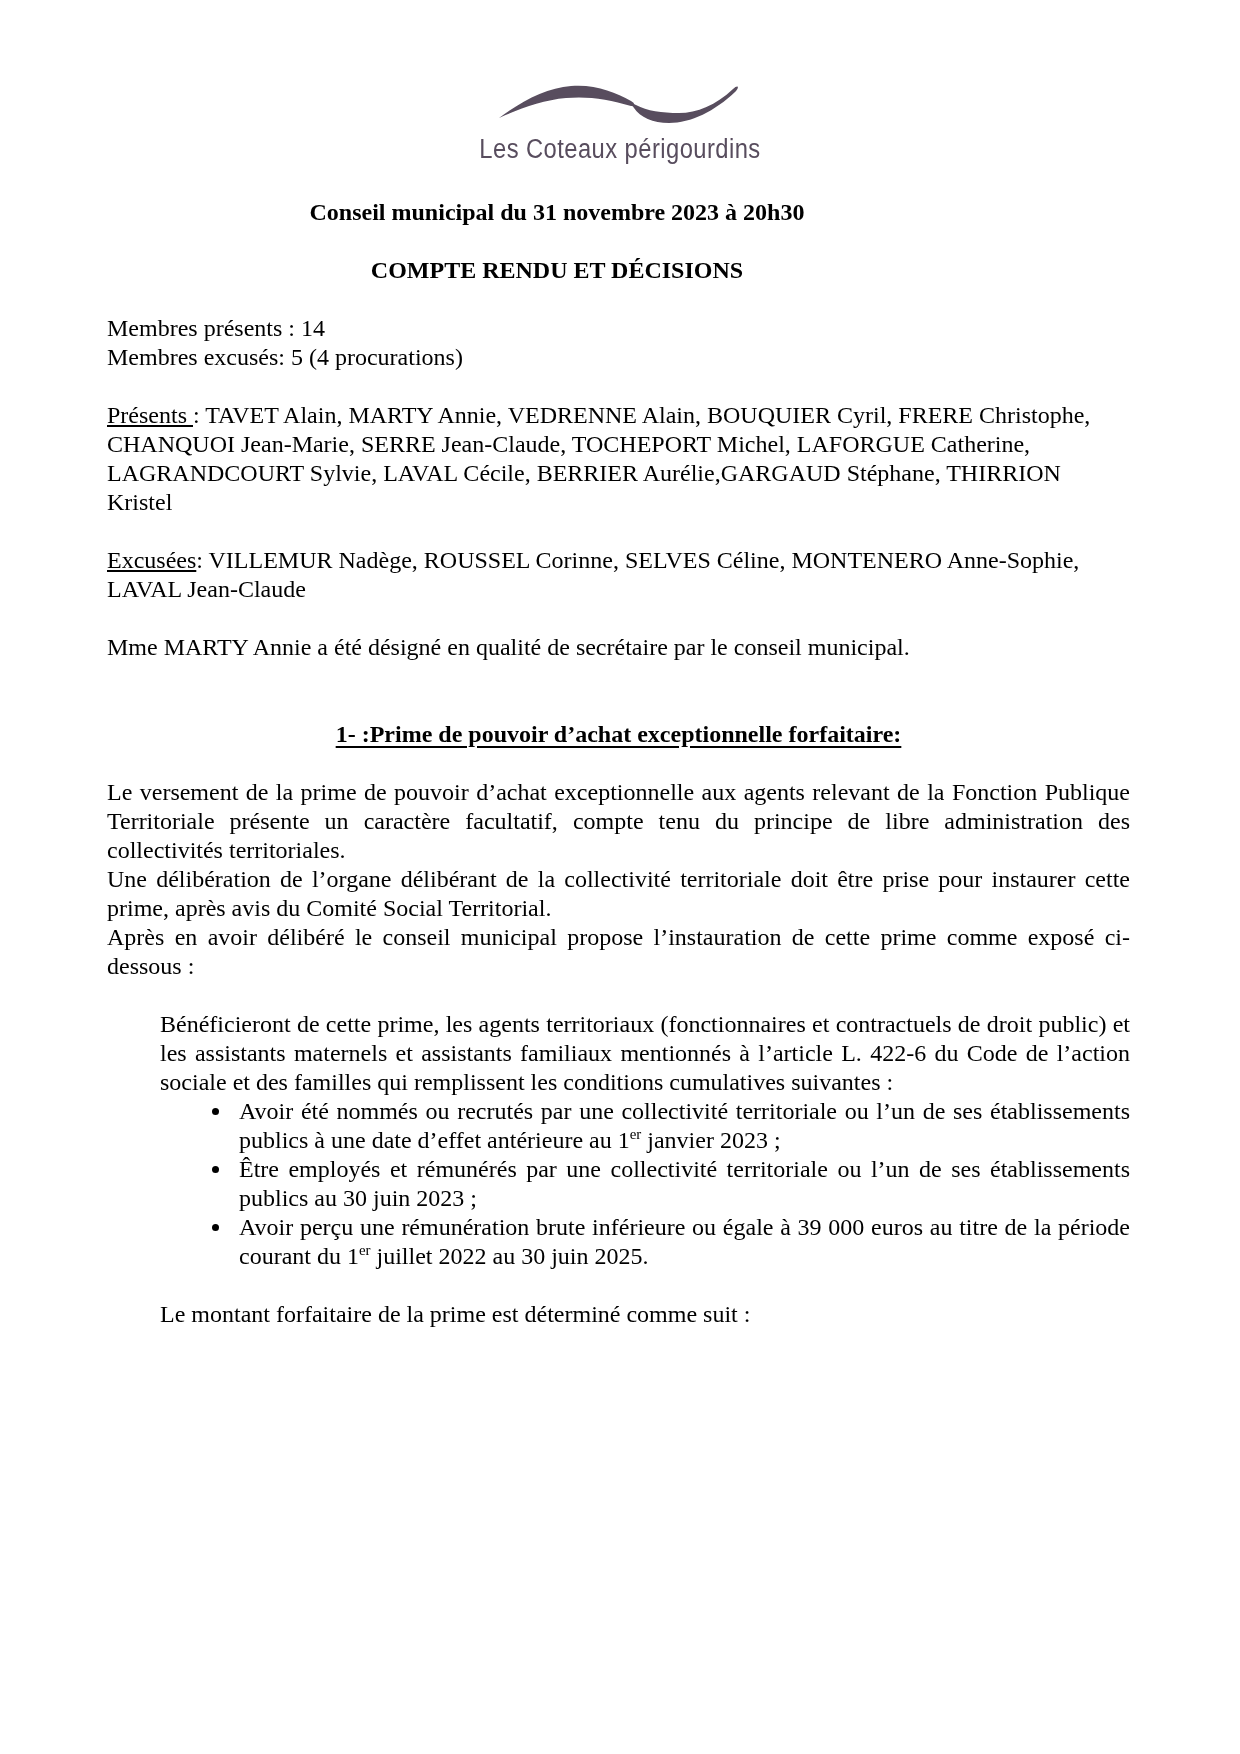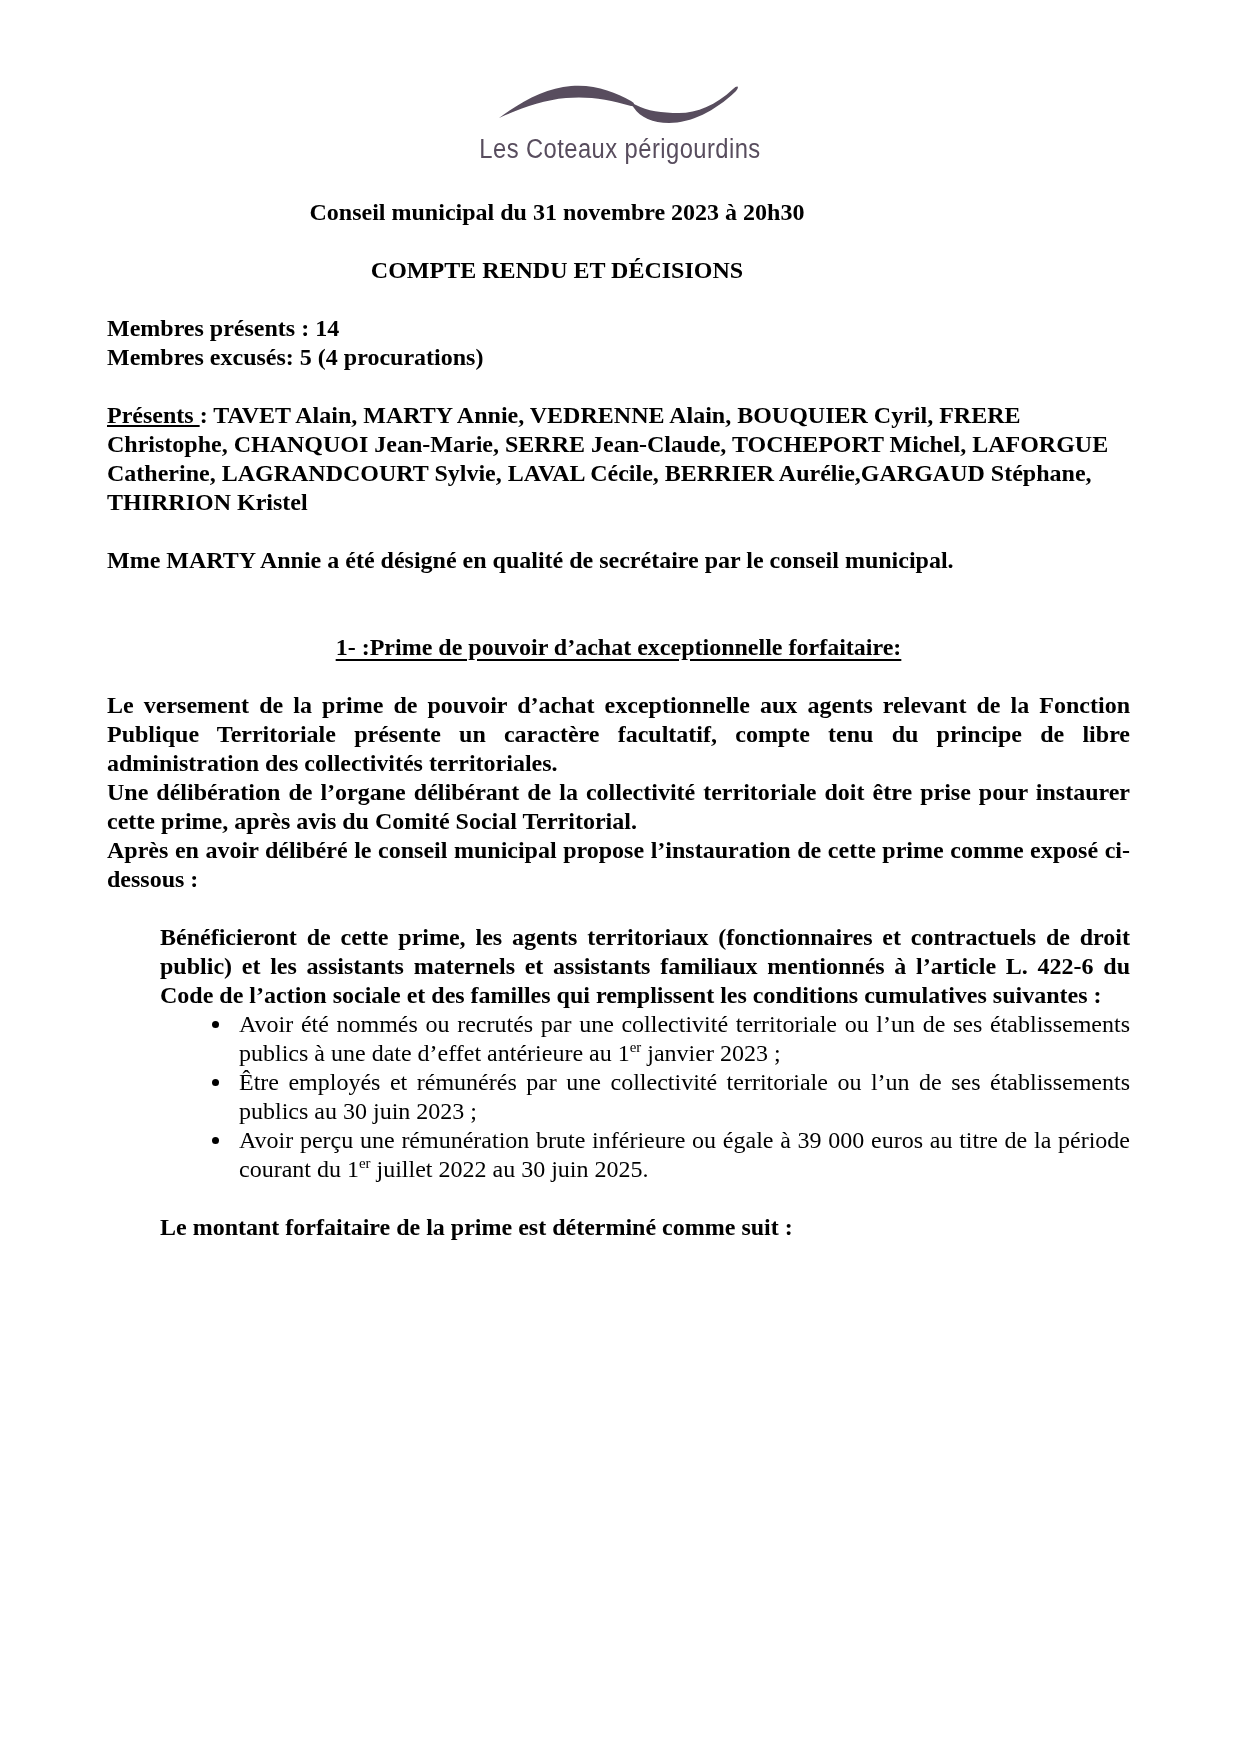--- a/index.html
+++ b/index.html
@@ -50,21 +50,21 @@
 
   
   .title-block {
     margin-top: 32px;
     width: 900px;
     text-align: center;
     font-weight: bold;
   }
   .subtitle { margin-top: 29px; }
 
-  .gap-1 { margin-top: 29px; font-weight: bold; }
+  .gap-1 { margin-top: 29px; }
   .gap-2 { margin-top: 58px; }
 
   .underline { text-decoration: underline; }
 
   .section-heading {
     font-weight: bold;
     text-decoration: underline;
     text-underline-offset: 4px;
     text-decoration-thickness: 2px;
     text-align: center;
@@ -109,20 +109,21 @@
       <p class="subtitle">COMPTE RENDU ET DÉCISIONS</p>
     </div>
 
     <div class="gap-1">
       <p>Membres présents : 14</p>
       <p>Membres excusés: 5 (4 procurations)</p>
     </div>
 
     <p class="gap-1"><span class="underline">Présents </span><span>:  TAVET Alain, MARTY Annie,  VEDRENNE Alain,  BOUQUIER Cyril, FRERE Christophe, CHANQUOI Jean-Marie, SERRE Jean-Claude, TOCHEPORT Michel,  LAFORGUE Catherine,  LAGRANDCOURT Sylvie, LAVAL Cécile, BERRIER Aurélie,GARGAUD Stéphane, THIRRION Kristel</span></p>
 
+    <p class="gap-1"><span class="underline">Excusées</span><span>:  VILLEMUR Nadège, ROUSSEL Corinne, SELVES Céline, MONTENERO Anne-Sophie, LAVAL Jean-Claude</span></p>
 
     <p class="gap-1">Mme MARTY Annie a été désigné en qualité de secrétaire par le conseil  municipal.</p>
 
     <p class="gap-2 section-heading">1- :Prime de pouvoir d’achat exceptionnelle forfaitaire:</p>
 
     <div class="gap-1">
       <p class="justify">Le versement de la prime de pouvoir d’achat exceptionnelle aux agents relevant de la Fonction Publique Territoriale présente un caractère facultatif, compte tenu du principe de libre administration des collectivités territoriales.</p>
       <p class="justify">Une délibération de l’organe délibérant de la collectivité territoriale doit être prise pour instaurer cette prime, après avis du Comité Social Territorial.</p>
       <p class="justify">Après en avoir délibéré le conseil municipal propose l’instauration de cette prime comme exposé ci-dessous :</p>
     </div>

